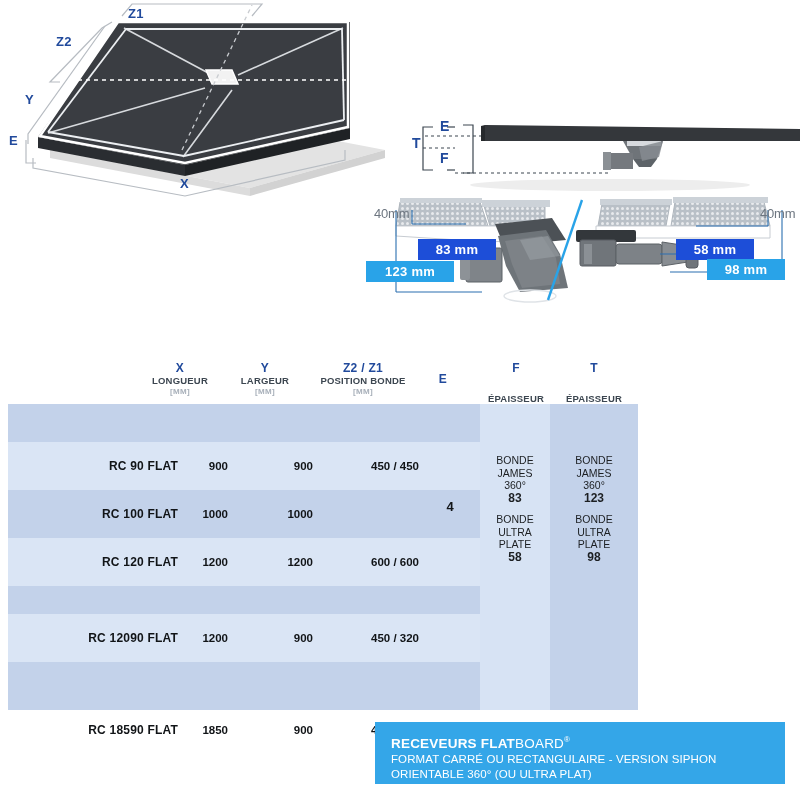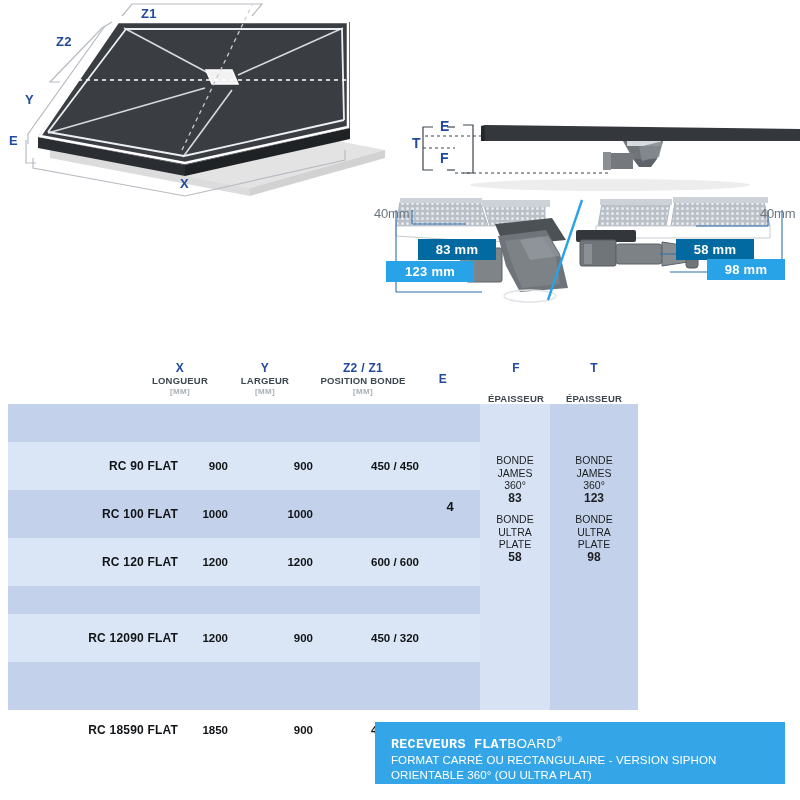--- a/index.html
+++ b/index.html
@@ -72,32 +72,32 @@
     color: #a8b0ba; font-weight: bold; font-size: 8px;
     display: block; line-height: 11px; letter-spacing: .3px;
   }
 
   
   #banner {
     position: absolute; left: 375px; top: 722px; width: 410px; height: 62px;
     background: #34a6e8; padding: 9px 0 0 16px; color: #ffffff;
   }
   #banner .l1 { font-size: 13.5px; line-height: 17px; letter-spacing: .2px; }
-  #banner .l1 b { font-weight: bold; font-family: Liberation Mono, monospace; }
+  #banner .l1 b { font-weight: bold; }
   #banner .l1 .thin { font-weight: normal; }
   #banner .l1 sup { font-size: 8px; vertical-align: super; }
   #banner .l2 { font-size: 11.5px; line-height: 15px; letter-spacing: .1px; }
 
   
   .badge {
     position: absolute; color: #fff; font-weight: bold;
     font-size: 13px; line-height: 21px; text-align: center;
     height: 21px; letter-spacing: .3px;
   }
-  .badge.navy  { background: #0369a1; }
+  .badge.navy  { background: #1d4ed8; }
   .badge.cyan  { background: #29a3e8; }
   .mm40 {
     position: absolute; color: #6d7680; font-size: 13px; letter-spacing: -.2px;
   }
 </style>
 </head>
 <body>
 
 <div id="page">
 
@@ -137,21 +137,21 @@
 
     <polyline points="112,22 102,28 50,82 60,82" fill="none" stroke="#b7bcc2" stroke-width="1.2"></polyline>
 
     <polyline points="105,26 28,134 28,144" fill="none" stroke="#b7bcc2" stroke-width="1.2"></polyline>
 
     <polyline points="26,140 26,163 36,163" fill="none" stroke="#b7bcc2" stroke-width="1.2"></polyline>
 
     <polyline points="33,158 33,168 185,196 345,160 345,150" fill="none" stroke="#b7bcc2" stroke-width="1.2"></polyline>
   </svg>
 
-  <div class="abs dimlabel" style="left:141px;top:6px;">Z1</div>
+  <div class="abs dimlabel" style="left:128px;top:6px;">Z1</div>
   <div class="abs dimlabel" style="left:56px;top:34px;">Z2</div>
   <div class="abs dimlabel" style="left:25px;top:92px;">Y</div>
   <div class="abs dimlabel" style="left:9px;top:133px;">E</div>
   <div class="abs dimlabel" style="left:180px;top:176px;">X</div>
 
   <svg class="abs" style="left:395px;top:105px;" width="405" height="95">
 
     <ellipse cx="215" cy="80" rx="140" ry="6" fill="#ededed"></ellipse>
 
     <polygon points="90,20 405,24 405,36 90,36" fill="#34373b"></polygon>
@@ -229,21 +229,21 @@
       <polyline points="398,14 398,30"></polyline>
       <polyline points="326,30 398,30"></polyline>
       <polyline points="412,14 412,76"></polyline>
       <polyline points="300,76 412,76"></polyline>
       <polyline points="290,58 340,58"></polyline>
     </g>
   </svg>
 
   <div class="abs mm40" style="left:374px;top:206px;">40mm</div>
   <div class="badge navy" style="left:418px;top:239px;width:78px;">83 mm</div>
-  <div class="badge cyan" style="left:386px;top:261px;width:88px;">123 mm</div>
+  <div class="badge cyan" style="left:366px;top:261px;width:88px;">123 mm</div>
 
   <div class="abs mm40" style="left:760px;top:206px;">40mm</div>
   <div class="badge navy" style="left:676px;top:239px;width:78px;">58 mm</div>
   <div class="badge cyan" style="left:707px;top:259px;width:78px;">98 mm</div>
 
   <div class="hdr" style="left:140px;top:362px;width:80px;">
     <span class="letter">X</span>
     <span class="name">LONGUEUR</span>
     <span class="unit">[MM]</span>
   </div>

